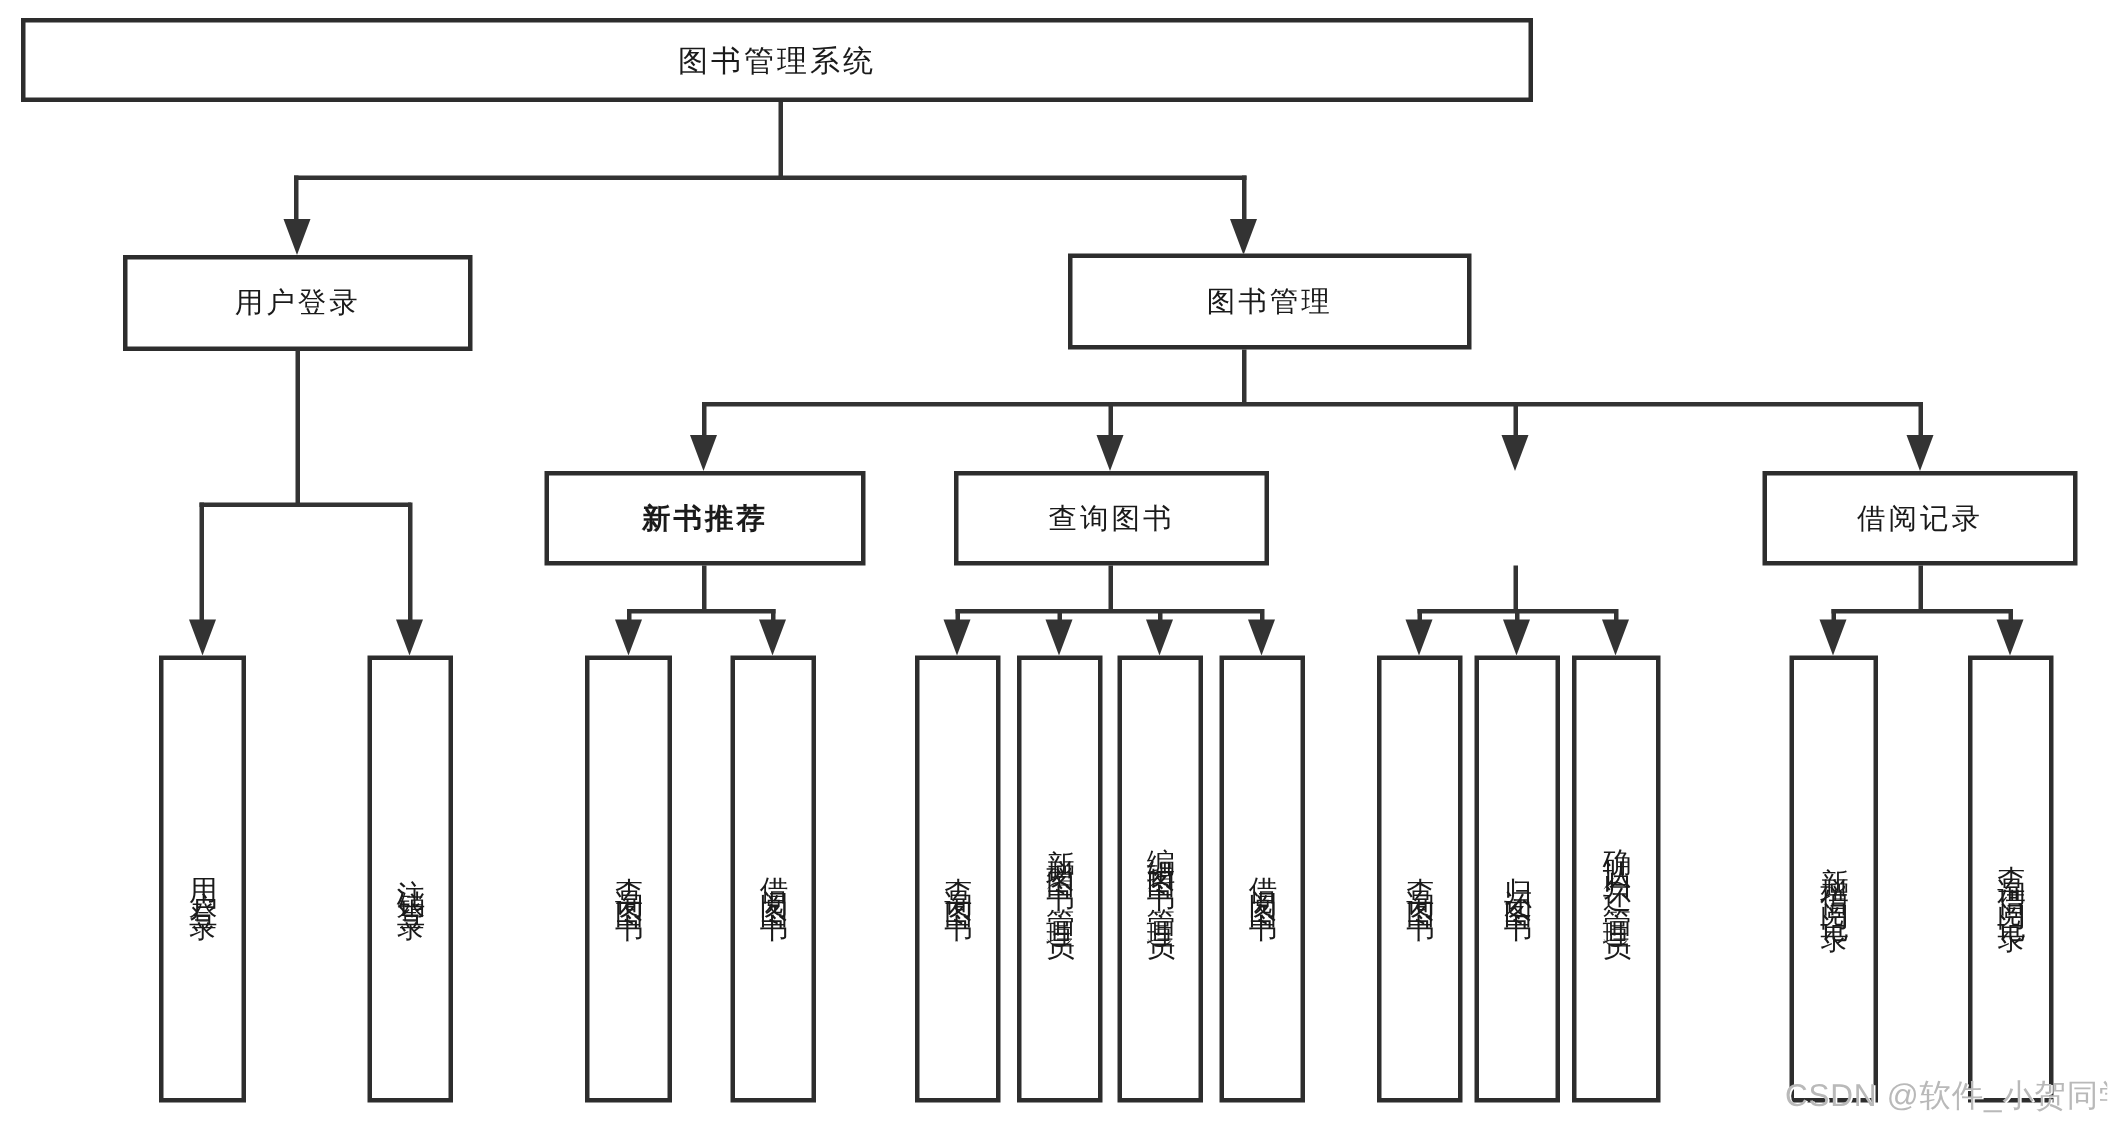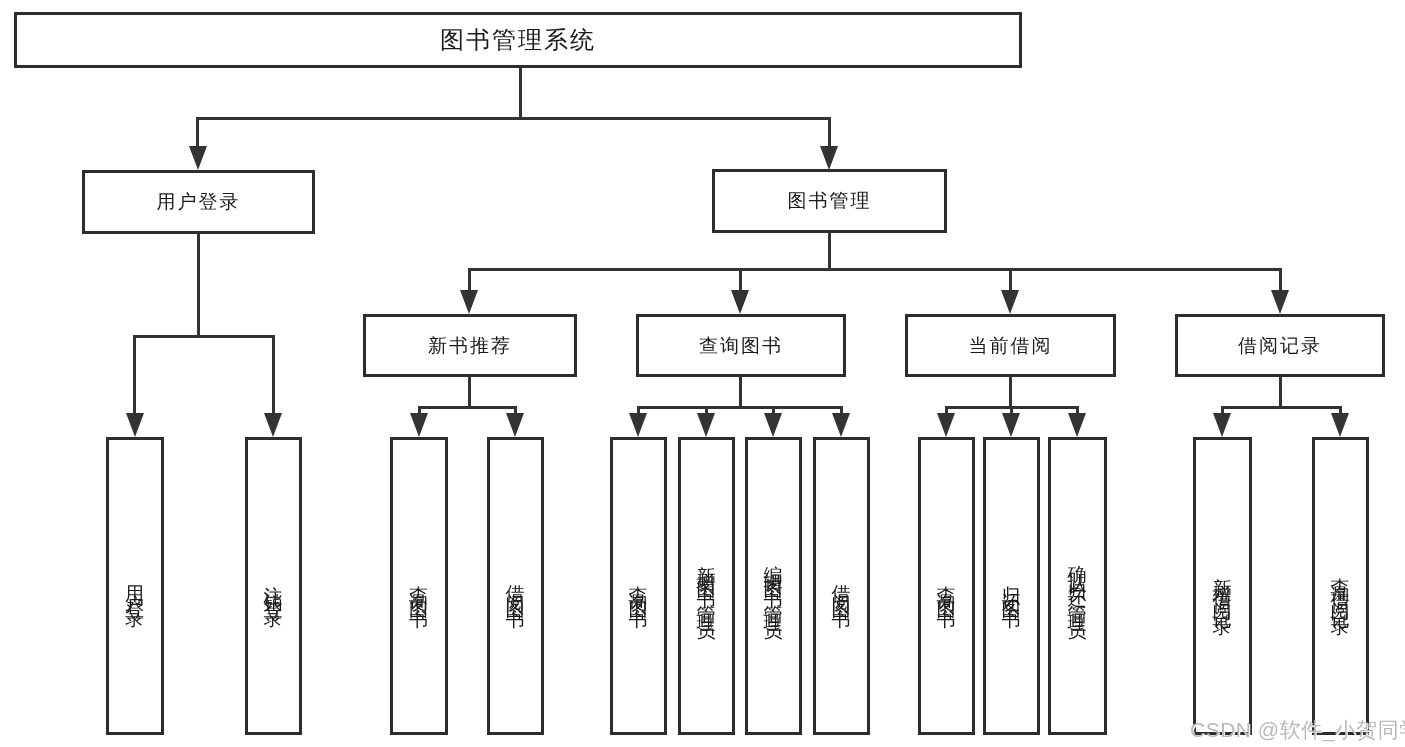--- a/index.html
+++ b/index.html
@@ -10,21 +10,21 @@
     color:var(--text,#1a1a1a);
     overflow:hidden;
   }
   .box{
     position:absolute;box-sizing:border-box;
     border:3px solid var(--box-border,#2d2d2d);
     background:#fff;
     display:flex;align-items:center;justify-content:center;
   }
   .box .lbl{font-size:19px;letter-spacing:2px;white-space:nowrap;}
-  .box.root .lbl{font-size:24px;}
+  .box.root .lbl{font-size:20px;}
   .box.leaf .lbl{
     writing-mode:vertical-rl;text-orientation:mixed;
     letter-spacing:8px;line-height:1;white-space:nowrap;font-size:19px;
   }
   .vline,.hline{position:absolute;background:var(--line,#333333);}
   .vline{width:3px;}
   .hline{height:3px;}
   .arrow{
     position:absolute;width:0;height:0;
     border-left:9px solid transparent;border-right:9px solid transparent;
@@ -50,21 +50,21 @@
   <div class="vline" style="left:519px;top:68px;height:51px;"></div>
   <div class="hline" style="left:196px;top:117px;width:635px;"></div>
   <div class="vline" style="left:196px;top:117px;height:31px;"></div>
   <div class="arrow" style="left:189px;top:146px;"></div>
   <div class="vline" style="left:828px;top:117px;height:31px;"></div>
   <div class="arrow" style="left:820px;top:146px;"></div>
 
   <div class="box" style="left:82px;top:170px;width:233px;height:64px;">
     <span class="lbl">用户登录</span>
   </div>
-  <div class="box" style="left:712px;top:169px;width:235px;height:64px;">
+  <div class="box" style="left:712px;top:169px;width:269px;height:64px;">
     <span class="lbl">图书管理</span>
   </div>
 
   <div class="vline" style="left:197px;top:233px;height:103px;"></div>
   <div class="hline" style="left:133px;top:335px;width:141px;"></div>
   <div class="vline" style="left:133px;top:335px;height:80px;"></div>
   <div class="arrow" style="left:126px;top:413px;"></div>
   <div class="vline" style="left:272px;top:335px;height:80px;"></div>
   <div class="arrow" style="left:264px;top:413px;"></div>
 
@@ -72,28 +72,25 @@
   <div class="hline" style="left:468px;top:268px;width:814px;"></div>
   <div class="vline" style="left:468px;top:268px;height:24px;"></div>
   <div class="arrow" style="left:460px;top:290px;"></div>
   <div class="vline" style="left:739px;top:268px;height:24px;"></div>
   <div class="arrow" style="left:731px;top:290px;"></div>
   <div class="vline" style="left:1009px;top:268px;height:24px;"></div>
   <div class="arrow" style="left:1001px;top:290px;"></div>
   <div class="vline" style="left:1279px;top:268px;height:24px;"></div>
   <div class="arrow" style="left:1271px;top:290px;"></div>
 
-  <div class="box" style="left:363px;top:314px;width:214px;height:63px;">
+  <div class="box" style="left:363px;top:314px;width:214px;height:63px;font-weight:bold;">
     <span class="lbl">新书推荐</span>
   </div>
   <div class="box" style="left:636px;top:314px;width:210px;height:63px;">
     <span class="lbl">查询图书</span>
-  </div>
-  <div class="box" style="left:905px;top:314px;width:211px;height:63px;">
-    <span class="lbl">当前借阅</span>
   </div>
   <div class="box" style="left:1175px;top:314px;width:210px;height:63px;">
     <span class="lbl">借阅记录</span>
   </div>
 
   <div class="vline" style="left:468px;top:377px;height:31px;"></div>
   <div class="hline" style="left:418px;top:406px;width:99px;"></div>
   <div class="vline" style="left:418px;top:406px;height:10px;"></div>
   <div class="arrow" style="left:410px;top:413px;"></div>
   <div class="vline" style="left:514px;top:406px;height:10px;"></div>

